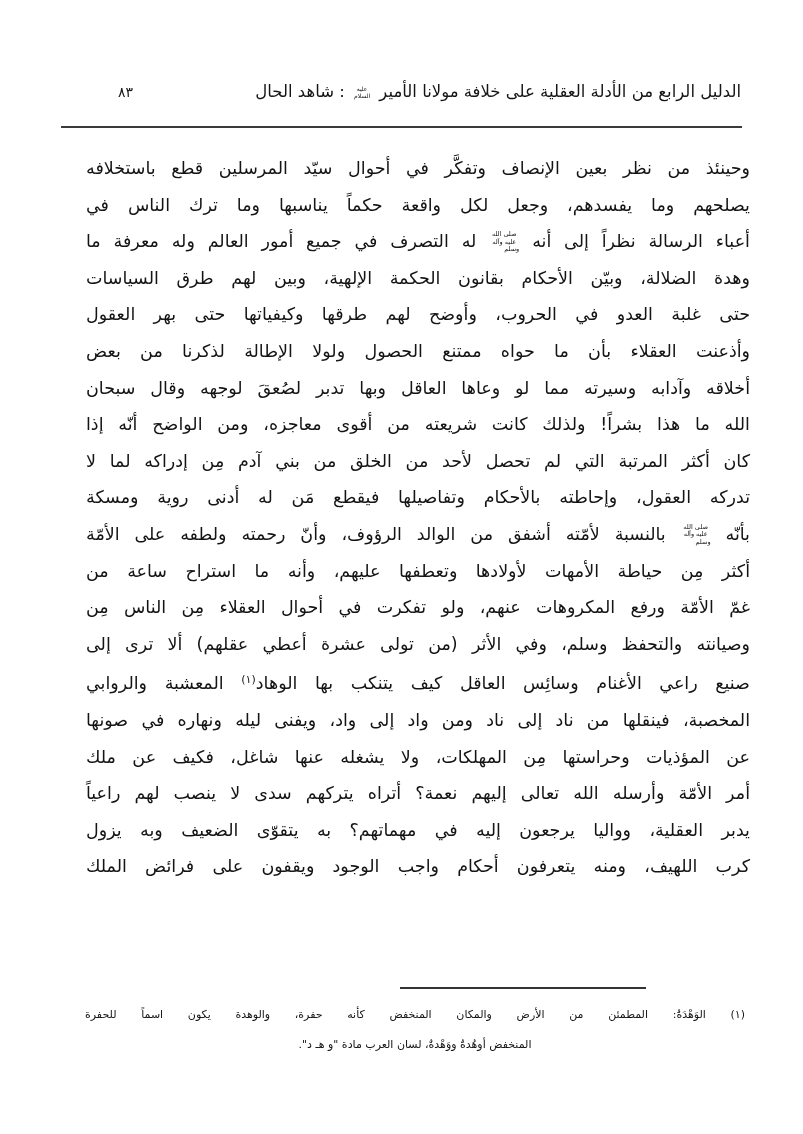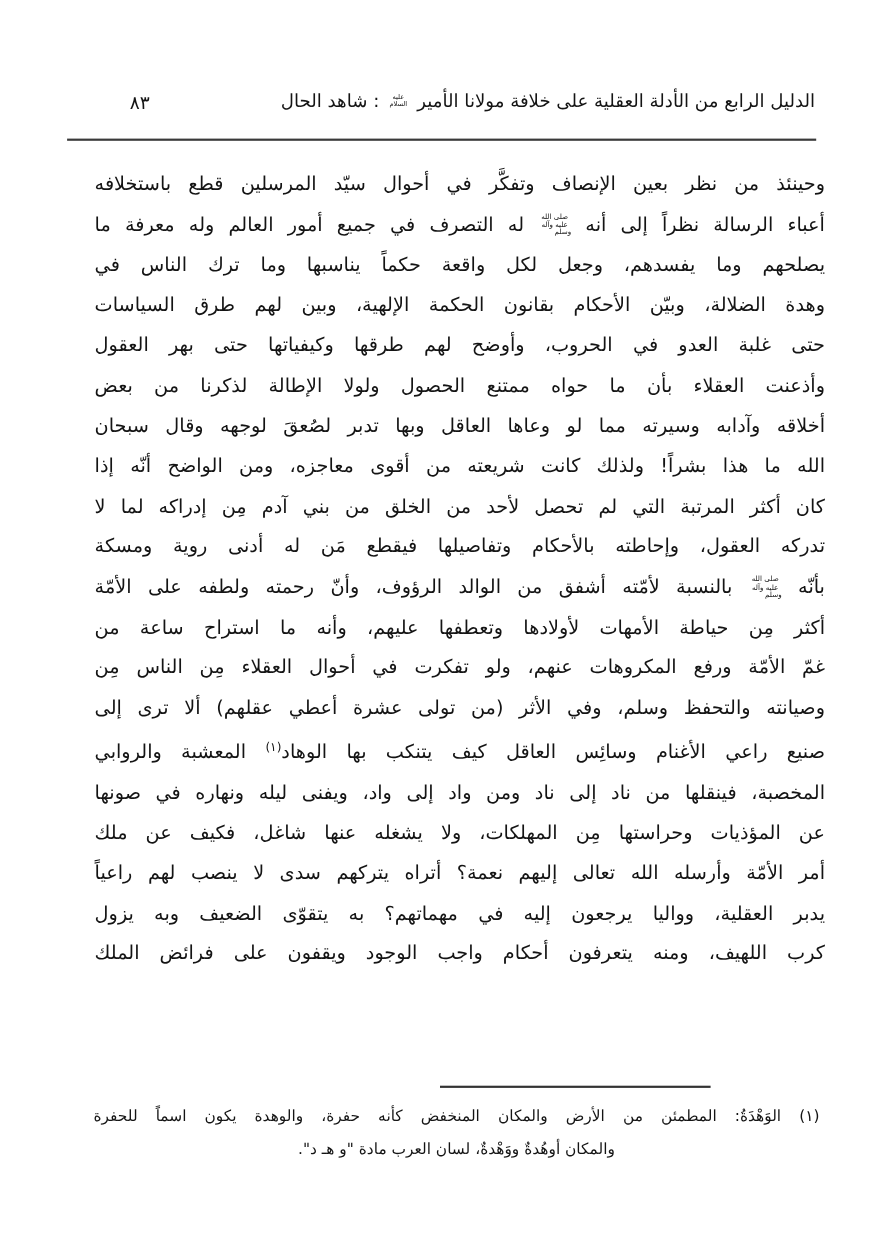--- a/index.html
+++ b/index.html
@@ -20,21 +20,21 @@
     position:absolute; right:0; top:0;
     font-size:16.5px; white-space:nowrap; letter-spacing:-0.2px;
   }
   .header-honorific {
     display:inline-block; width:24px;
     font-size:6px; line-height:1.05; text-align:center;
     vertical-align:middle; white-space:normal;
   }
   .page-number {
     position:absolute; left:56px; top:2px;
-    font-size:17px; letter-spacing:3px;
+    font-size:14px; letter-spacing:3px;
   }
   .header-rule {
     position:absolute; top:126px; left:61px; right:61px;
     height:0; border-top:2px solid #3a3a3a;
   }
   
   .body-text { position:absolute; top:150px; right:53px; width:664px; }
   .bline {
     font-size:17.5px;
     line-height:36.6px;
@@ -46,47 +46,47 @@
     font-size:6.5px; line-height:1.1; text-align:center;
     vertical-align:middle; white-space:normal;
   }
   .sup { font-size:11px; vertical-align:6px; letter-spacing:0; }
   
   .fn-rule {
     position:absolute; top:987px; left:400px; width:246px;
     height:0; border-top:2px solid #333333;
   }
   .footnote { position:absolute; top:1000px; right:58px; width:660px; }
-  .fn-line { font-size:14px; line-height:30px; }
+  .fn-line { font-size:11px; line-height:30px; }
   .fn-line.justified { text-align:justify; text-align-last:justify; }
   .fn-line.centered { text-align:center; text-align-last:center; }
 </style>
 </head>
 <body>
 
 <div class="page">
 
   <div class="header">
     <div class="header-title">
       <span>الدليل الرابع من الأدلة العقلية على خلافة مولانا الأمير</span>
       <span class="header-honorific">عليه السلام</span>
       <span>: شاهد الحال</span>
     </div>
     <div class="page-number">٨٣</div>
   </div>
   <div class="header-rule"></div>
 
   <div class="body-text">
     <div class="bline">وحينئذ من نظر بعين الإنصاف وتفكَّر في أحوال سيّد المرسلين قطع باستخلافه</div>
+    <div class="bline">يصلحهم وما يفسدهم، وجعل لكل واقعة حكماً يناسبها وما ترك الناس في</div>
     <div class="bline">
       <span>أعباء الرسالة نظراً إلى أنه</span>
       <span class="honorific">صلى الله عليه وآله وسلم</span>
       <span>له التصرف في جميع أمور العالم وله معرفة ما</span>
     </div>
-    <div class="bline">يصلحهم وما يفسدهم، وجعل لكل واقعة حكماً يناسبها وما ترك الناس في</div>
     <div class="bline">وهدة الضلالة، وبيّن الأحكام بقانون الحكمة الإلهية، وبين لهم طرق السياسات</div>
     <div class="bline">حتى غلبة العدو في الحروب، وأوضح لهم طرقها وكيفياتها حتى بهر العقول</div>
     <div class="bline">وأذعنت العقلاء بأن ما حواه ممتنع الحصول ولولا الإطالة لذكرنا من بعض</div>
     <div class="bline">أخلاقه وآدابه وسيرته مما لو وعاها العاقل وبها تدبر لصُعقَ لوجهه وقال سبحان</div>
     <div class="bline">الله ما هذا بشراً! ولذلك كانت شريعته من أقوى معاجزه، ومن الواضح أنّه إذا</div>
     <div class="bline">كان أكثر المرتبة التي لم تحصل لأحد من الخلق من بني آدم مِن إدراكه لما لا</div>
     <div class="bline">تدركه العقول، وإحاطته بالأحكام وتفاصيلها فيقطع مَن له أدنى روية ومسكة</div>
     <div class="bline">
       <span>بأنّه</span>
       <span class="honorific">صلى الله عليه وآله وسلم</span>
@@ -102,16 +102,16 @@
     <div class="bline">المخصبة، فينقلها من ناد إلى ناد ومن واد إلى واد، ويفنى ليله ونهاره في صونها</div>
     <div class="bline">عن المؤذيات وحراستها مِن المهلكات، ولا يشغله عنها شاغل، فكيف عن ملك</div>
     <div class="bline">أمر الأمّة وأرسله الله تعالى إليهم نعمة؟ أتراه يتركهم سدى لا ينصب لهم راعياً</div>
     <div class="bline">يدبر العقلية، وواليا يرجعون إليه في مهماتهم؟ به يتقوّى الضعيف وبه يزول</div>
     <div class="bline">كرب اللهيف، ومنه يتعرفون أحكام واجب الوجود ويقفون على فرائض الملك</div>
   </div>
 
   <div class="fn-rule"></div>
   <div class="footnote">
     <div class="fn-line justified">(١) الوَهْدَةُ: المطمئن من الأرض والمكان المنخفض كأنه حفرة، والوهدة يكون اسماً للحفرة</div>
-    <div class="fn-line centered">والمكان أوهُدةٌ ووَهْدةٌ، لسان العرب مادة "و هـ د".</div>
+    <div class="fn-line centered">المنخفض أوهُدةٌ ووَهْدةٌ، لسان العرب مادة "و هـ د".</div>
   </div>
 
 </div>
 
 </body></html>

